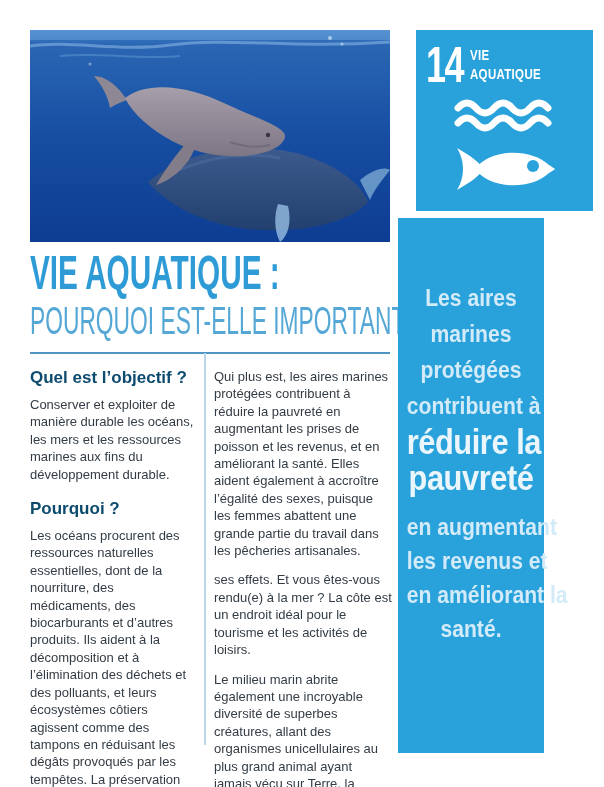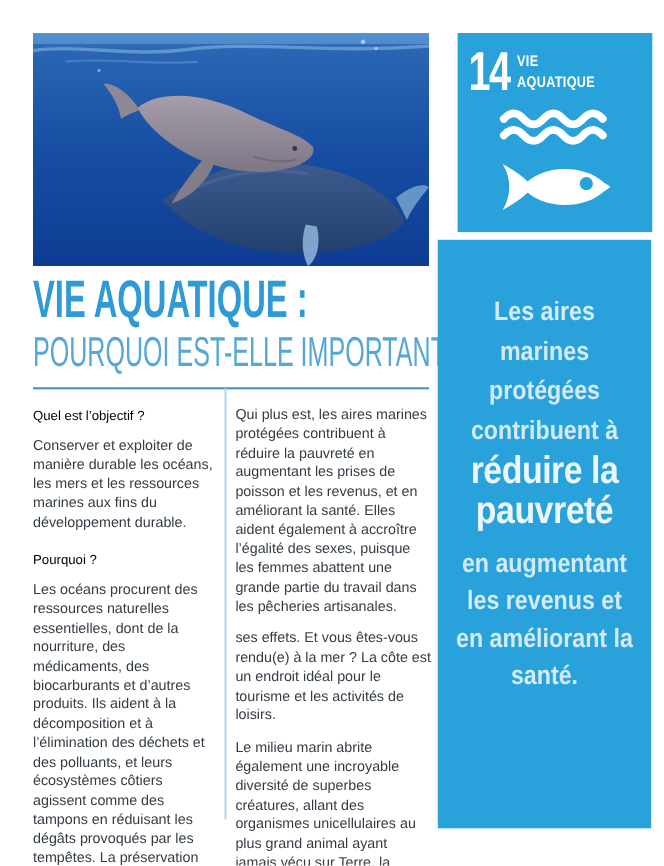--- a/index.html
+++ b/index.html
@@ -31,26 +31,26 @@
   .subhead{
     position:absolute;left:30px;top:301px;margin:0;font-size:38px;line-height:40px;
     font-weight:400;color:#55A7D6;transform:scaleX(0.60);transform-origin:left top;white-space:pre;
   }
   .rule{position:absolute;left:30px;top:352px;width:360px;height:2px;background:#4E94C4;}
   .vdivider{position:absolute;left:204px;top:353px;width:2px;height:392px;background:#BAD8EB;}
   
   .col{position:absolute;top:368px;color:#333C45;font-size:13px;line-height:17.4px;}
   .col-left{left:30px;width:168px;}
   .col-mid{left:214px;width:178px;}
-  .col h3{margin:0 0 8px 0;font-size:12px;line-height:20px;font-weight:400;color:#000000;}
+  .col h3{margin:0 0 8px 0;font-size:17px;line-height:20px;font-weight:700;color:#0c4a6e;}
   .col h3.second{margin-top:16px;}
   .col p{margin:0 0 12px 0;}
   
-  .quote{position:absolute;left:398px;top:218px;width:194px;height:535px;background:#29A2DB;
-         box-sizing:border-box;padding-top:48px;}
+  .quote{position:absolute;left:398px;top:218px;width:146px;height:535px;background:#29A2DB;
+         box-sizing:border-box;padding-top:62px;}
   .quote-inner{text-align:center;transform:scaleX(0.88);transform-origin:center top;}
   .q-lead{font-size:24px;line-height:36px;font-weight:700;color:#D3EBF8;white-space:pre;}
   .q-emph{font-size:35px;line-height:36px;font-weight:700;color:#EAF5FC;white-space:pre;letter-spacing:-0.5px;}
   .q-tail{font-size:24px;line-height:34px;font-weight:700;color:#D3EBF8;white-space:pre;margin-top:14px;}
 </style>
 </head>
 <body>
 
 <div class="page">
 

